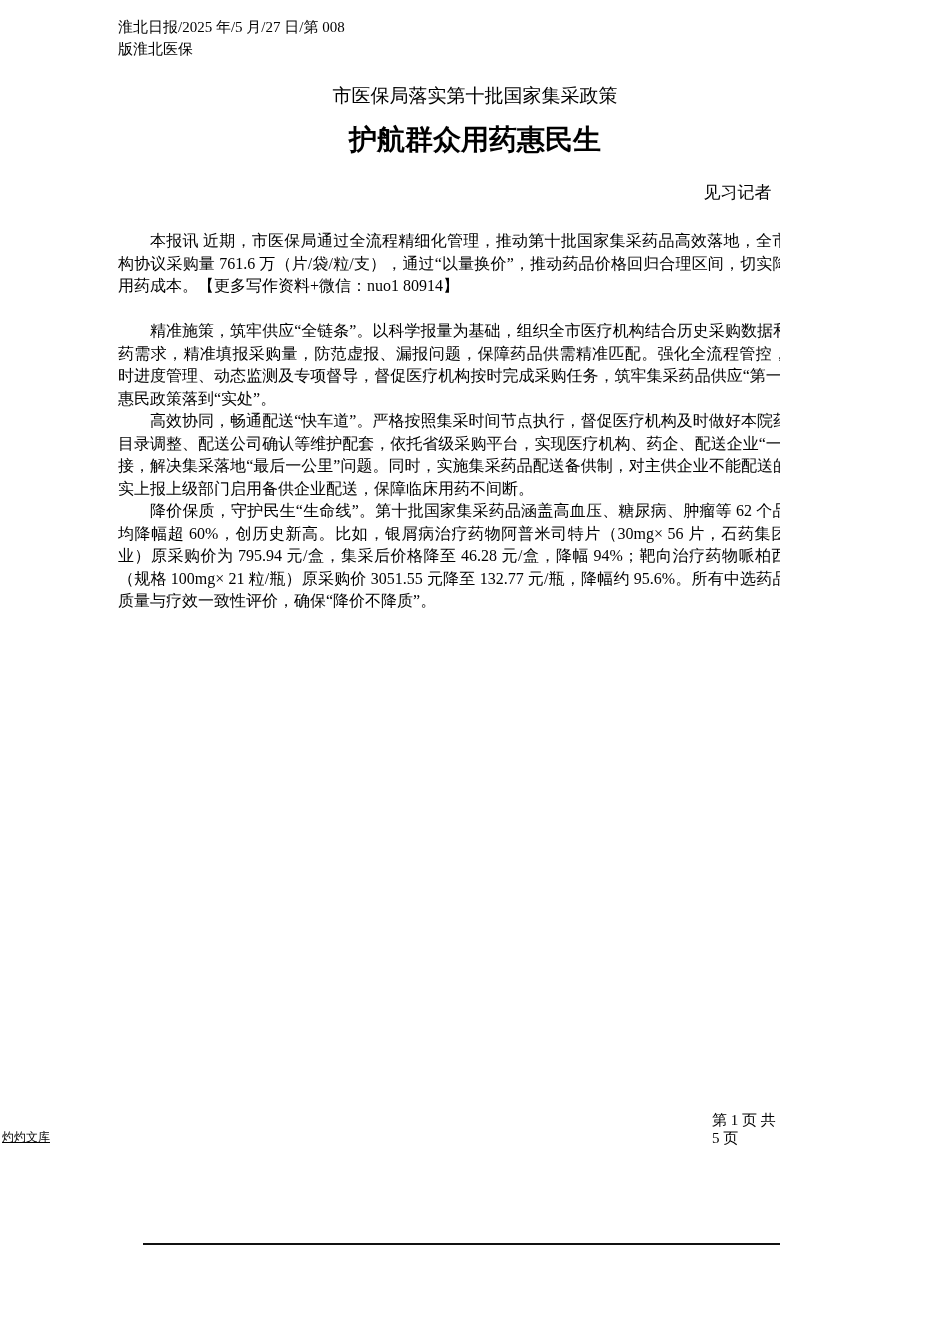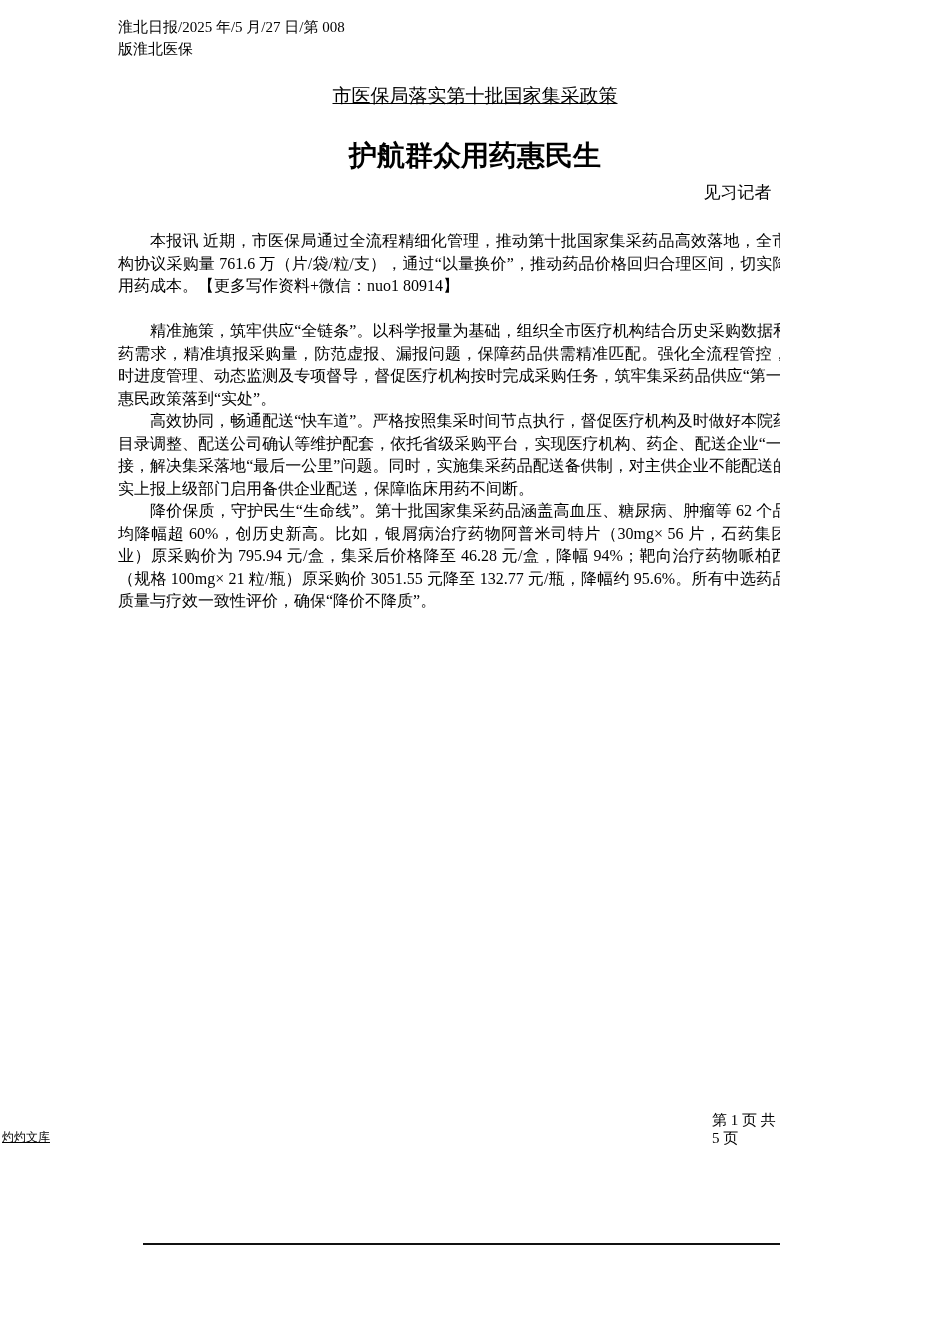--- a/index.html
+++ b/index.html
@@ -28,33 +28,31 @@
   .supertitle {
     position: absolute;
     top: 85px;
     left: 0;
     width: 950px;
     text-align: center;
     font-size: 19px;
     line-height: 22px;
     font-weight: 500;
     color: #000000;
-    text-decoration: underline;
   }
   .main-title {
     position: absolute;
     top: 124px;
     left: 0;
     width: 950px;
     text-align: center;
     font-size: 28px;
     line-height: 32px;
     font-weight: 700;
     color: #000000;
-    margin-top: 16px;
   }
   .byline {
     position: absolute;
     top: 183px;
     left: 0;
     width: 950px;
     text-align: right;
     font-size: 17px;
     line-height: 20px;
     white-space: pre-wrap;

